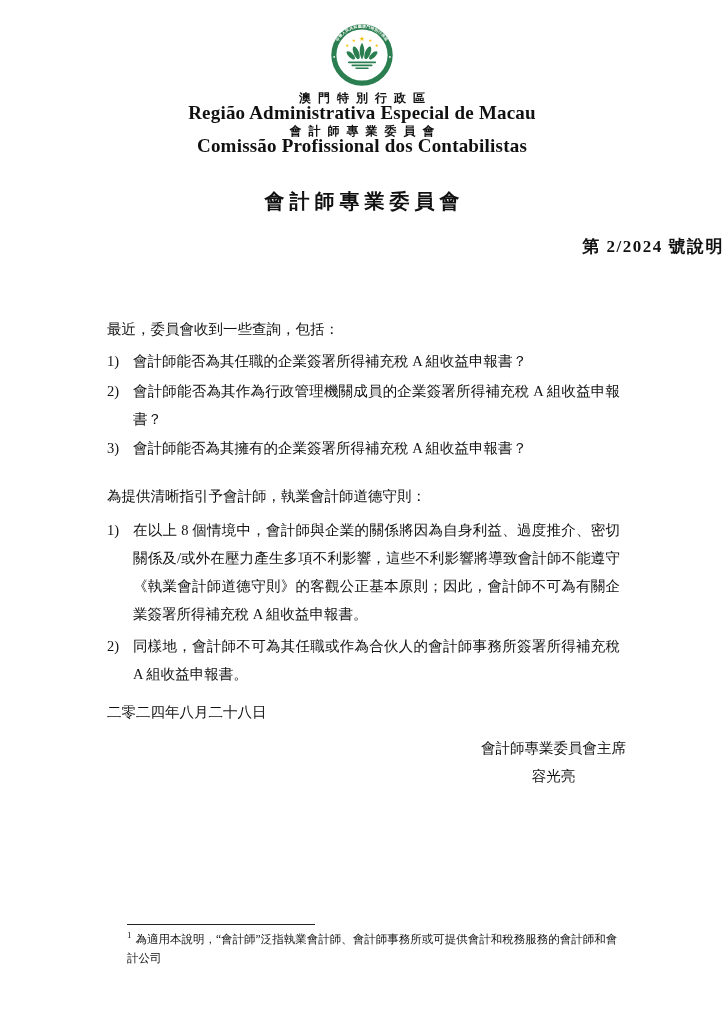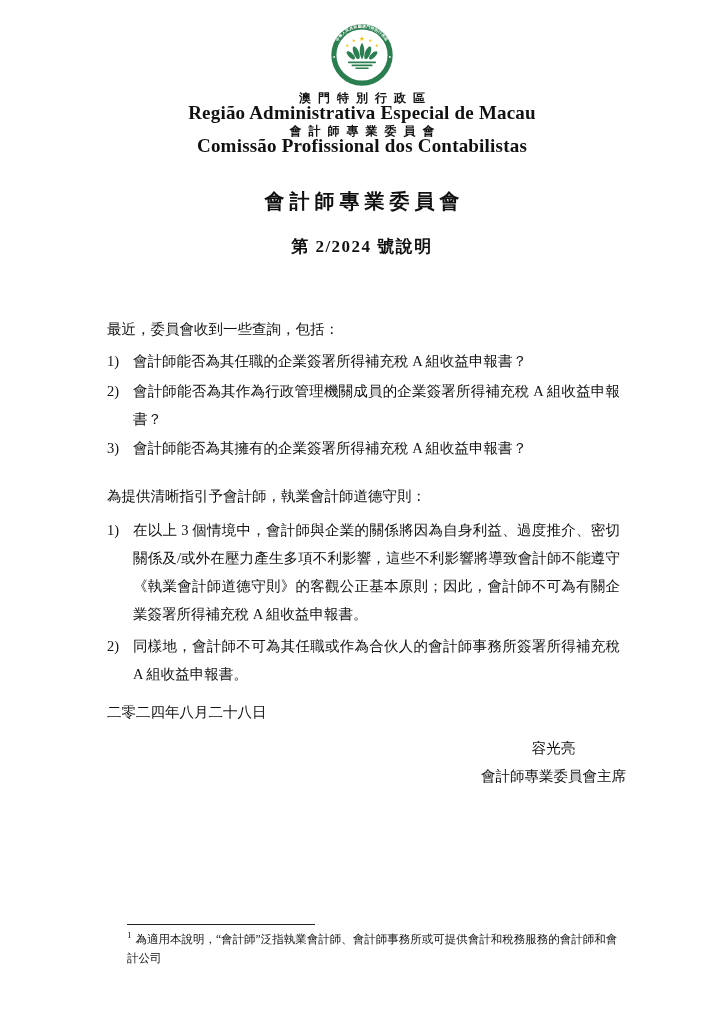--- a/index.html
+++ b/index.html
@@ -10,21 +10,21 @@
     color:#111;
   }
   
   .header{text-align:center;}
   .logo-wrap{padding-top:23px;line-height:0;}
   .hdr-zh{font-size:12px;line-height:14px;font-weight:bold;letter-spacing:7px;margin-top:4px;text-indent:7px;}
   .hdr-pt{font-size:19px;line-height:15px;font-weight:bold;letter-spacing:0.2px;}
   .hdr-group2{margin-top:4px;}
   
   .doc-title{text-align:center;margin-top:36px;font-size:20px;line-height:24px;font-weight:bold;letter-spacing:5px;text-indent:5px;}
-  .doc-subtitle{text-align:center;margin-top:24px;font-size:17px;line-height:20px;font-weight:bold;letter-spacing:1.5px;}
+  .doc-subtitle{text-align:right;margin-top:24px;font-size:17px;line-height:20px;font-weight:bold;letter-spacing:1.5px;}
   
   .body{padding:0 104px 0 107px;font-size:14.5px;line-height:28px;}
   .subject{margin-top:32px;font-weight:bold;}
   .subject sup{font-size:10px;line-height:0;}
   .para-intro{margin-top:58px;}
   .list-item{display:flex;align-items:flex-start;}
   .li-num{flex:0 0 26px;}
   .li-text{flex:1 1 auto;text-align:justify;}
   .q1{margin-top:4px;}
   .q2{margin-top:2px;}
@@ -106,34 +106,34 @@
     </div>
     <div class="list-item q3">
       <span class="li-num">3)</span>
       <span class="li-text">會計師能否為其擁有的企業簽署所得補充稅 A 組收益申報書？</span>
     </div>
 
     <div class="para-intro guidance">為提供清晰指引予會計師，執業會計師道德守則：</div>
 
     <div class="list-item c1">
       <span class="li-num">1)</span>
-      <span class="li-text">在以上 3 個情境中，會計師與企業的關係將因為自身利益、過度推介、密切關係及/或外在壓力產生多項不利影響，這些不利影響將導致會計師不能遵守《執業會計師道德守則》的客觀公正基本原則；因此，會計師不可為有關企業簽署所得補充稅 A 組收益申報書。</span>
+      <span class="li-text">在以上 8 個情境中，會計師與企業的關係將因為自身利益、過度推介、密切關係及/或外在壓力產生多項不利影響，這些不利影響將導致會計師不能遵守《執業會計師道德守則》的客觀公正基本原則；因此，會計師不可為有關企業簽署所得補充稅 A 組收益申報書。</span>
     </div>
     <div class="list-item c2">
       <span class="li-num">2)</span>
       <span class="li-text">同樣地，會計師不可為其任職或作為合伙人的會計師事務所簽署所得補充稅 A 組收益申報書。</span>
     </div>
 
     <div class="date-line">二零二四年八月二十八日</div>
   </div>
 
   <div class="sig-wrap">
     <div class="sig-block">
+      <div>會計師專業委員會主席</div>
       <div>容光亮</div>
-      <div>會計師專業委員會主席</div>
     </div>
   </div>
 
   <div class="footnote">
     <div class="fn-rule"></div>
     <div><sup>1</sup><span>為適用本說明，“會計師”泛指執業會計師、會計師事務所或可提供會計和稅務服務的會計師和會計公司</span></div>
   </div>
 
 </div>
 

